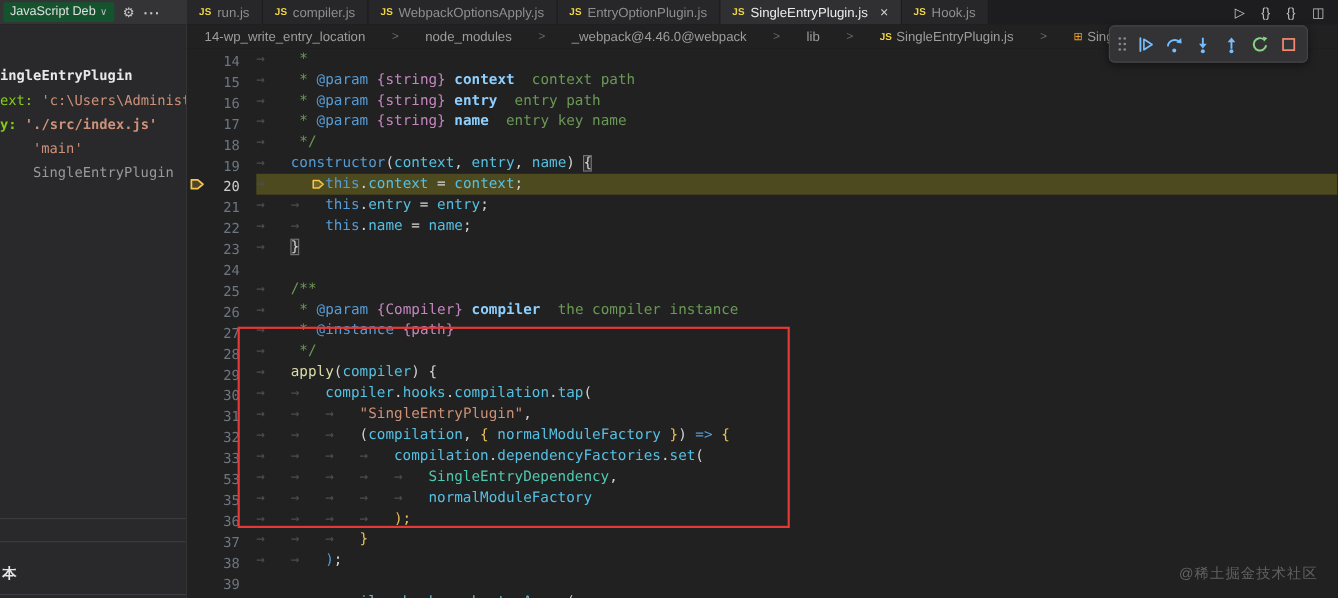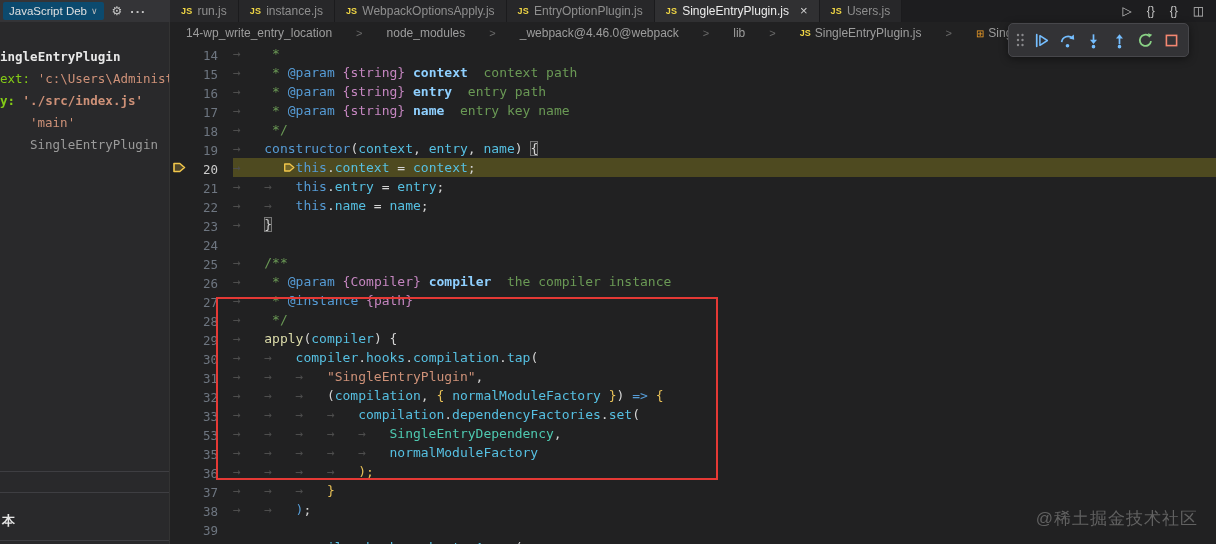--- a/index.html
+++ b/index.html
@@ -2,21 +2,21 @@
 <html><head>
 <meta charset="utf-8">
 <style>
   html,body{margin:0;padding:0;}
   body{width:1216px;height:544px;overflow:hidden;background:#1d1d1f;position:relative;
        font-family:"Liberation Sans",sans-serif;-webkit-font-smoothing:antialiased;}
 
   
   #sidebar-header{position:absolute;left:0;top:0;width:170px;height:22px;background:#343437;
     display:flex;align-items:center;gap:8px;padding-left:3px;box-sizing:border-box;}
-  .cfg-dd{display:flex;align-items:center;gap:4px;background:#0c4a6e;height:18px;padding:0 6px;
+  .cfg-dd{display:flex;align-items:center;gap:4px;background:#14532d;height:18px;padding:0 6px;
     border-radius:2px;color:#e0e0e0;font-size:11.5px;}
   .cfg-dd .chev{font-size:9px;color:#bbb;}
   .hdr-ico{color:#c5c5c5;font-size:12px;line-height:22px;}
   .hdr-more{color:#c5c5c5;font-size:13px;letter-spacing:1px;font-weight:bold;}
 
   
   #tab-strip{position:absolute;left:170px;top:0;width:1046px;height:22px;background:#1d1d1f;
     display:flex;align-items:stretch;}
   #tab-bar-tabs{display:flex;}
   .tab{display:flex;align-items:center;gap:5px;padding:0 11px;background:#272729;color:#8f8f8f;
@@ -33,21 +33,21 @@
     font-size:12px;color:#9d9d9d;white-space:nowrap;overflow:hidden;}
   .bc-sep{color:#6a6a6a;font-size:11px;}
   .bc-item{display:flex;align-items:center;gap:4px;}
   .bc-ico-js{color:#f0d645;font-weight:bold;font-size:9px;}
   .bc-ico-class{color:#ee9d28;font-size:10px;}
   .bc-ico-method{color:#b180d7;font-size:10px;}
 
   
   #sidebar{position:absolute;left:0;top:22px;width:170px;height:522px;background:#29292b;
     border-right:1px solid #333;box-sizing:border-box;overflow:hidden;}
-  #vars{position:absolute;left:0;top:24px;width:100%;}
+  #vars{position:absolute;left:0;top:36px;width:100%;}
   .vrow{height:22px;line-height:22px;font-family:"DejaVu Sans Mono",monospace;font-size:12.5px;
     white-space:nowrap;overflow:hidden;}
   .vw{color:#e8e8e8;font-weight:bold;}
   .vn{color:#84cc16;}
   .vs{color:#ce9178;}
   .vg{color:#9a9a9a;}
   .sb-div{position:absolute;left:0;width:100%;height:1px;background:#3e3e42;}
   #sb-section-label{position:absolute;left:2px;top:490px;color:#e6e6e6;font-weight:bold;font-size:13px;}
 
   
@@ -66,21 +66,21 @@
   .tok.pn{color:#8fd0ff;font-weight:bold;} .tok.id{color:#56c0e2;} .tok.pu{color:#d4d4d4;}
   .tok.st{color:#ce9178;} .tok.cl{color:#4ec9b0;} .tok.fn{color:#dcdcaa;}
   .tok.b1{color:#e8c157;} .tok.b3{color:#569cd6;}
   .tok.mb{color:#d4d4d4;outline:1px solid #767676;outline-offset:-1px;background:rgba(128,128,128,.12);}
 
   
   #red-box{position:absolute;left:46px;top:253px;width:502px;height:183px;
     border:2px solid #e53935;box-sizing:border-box;pointer-events:none;}
 
   
-  #watermark{position:absolute;right:18px;bottom:14px;color:#616161;font-size:17px;letter-spacing:1px;text-align:center;}
+  #watermark{position:absolute;right:18px;bottom:14px;color:#616161;font-size:13px;letter-spacing:1px;text-align:center;}
 
   
   #debug-toolbar{position:absolute;left:1008px;top:23px;width:181px;height:34px;background:#333336;
     border:1px solid #47474b;border-radius:5px;display:flex;align-items:center;gap:3px;
     padding:0 5px;box-sizing:border-box;box-shadow:0 2px 8px rgba(0,0,0,.45);z-index:10;}
   .dbg-btn{width:24px;height:24px;display:flex;align-items:center;justify-content:center;}
   #drag-handle{width:12px;height:18px;display:flex;align-items:center;justify-content:center;margin-right:1px;}
 </style>
 </head>
 <body>
@@ -95,38 +95,38 @@
 </div>
 
 <div id="tab-strip">
   <div id="tab-bar-tabs">
       <div class="tab">
         <span class="jsicon">JS</span>
         <span>run.js</span>
       </div>
       <div class="tab">
         <span class="jsicon">JS</span>
-        <span>instance.js</span>
+        <span>compiler.js</span>
       </div>
       <div class="tab">
         <span class="jsicon">JS</span>
         <span>WebpackOptionsApply.js</span>
       </div>
       <div class="tab">
         <span class="jsicon">JS</span>
         <span>EntryOptionPlugin.js</span>
       </div>
       <div class="tab active">
         <span class="jsicon">JS</span>
         <span>SingleEntryPlugin.js</span>
         <span class="close">×</span>
       </div>
       <div class="tab">
         <span class="jsicon">JS</span>
-        <span>Users.js</span>
+        <span>Hook.js</span>
       </div>
     </div>
   <div id="tab-actions">
       <span class="tact">▷</span>
       <span class="tact">{}</span>
       <span class="tact">{}</span>
       <span class="tact">◫</span>
     </div>
 </div>
 

